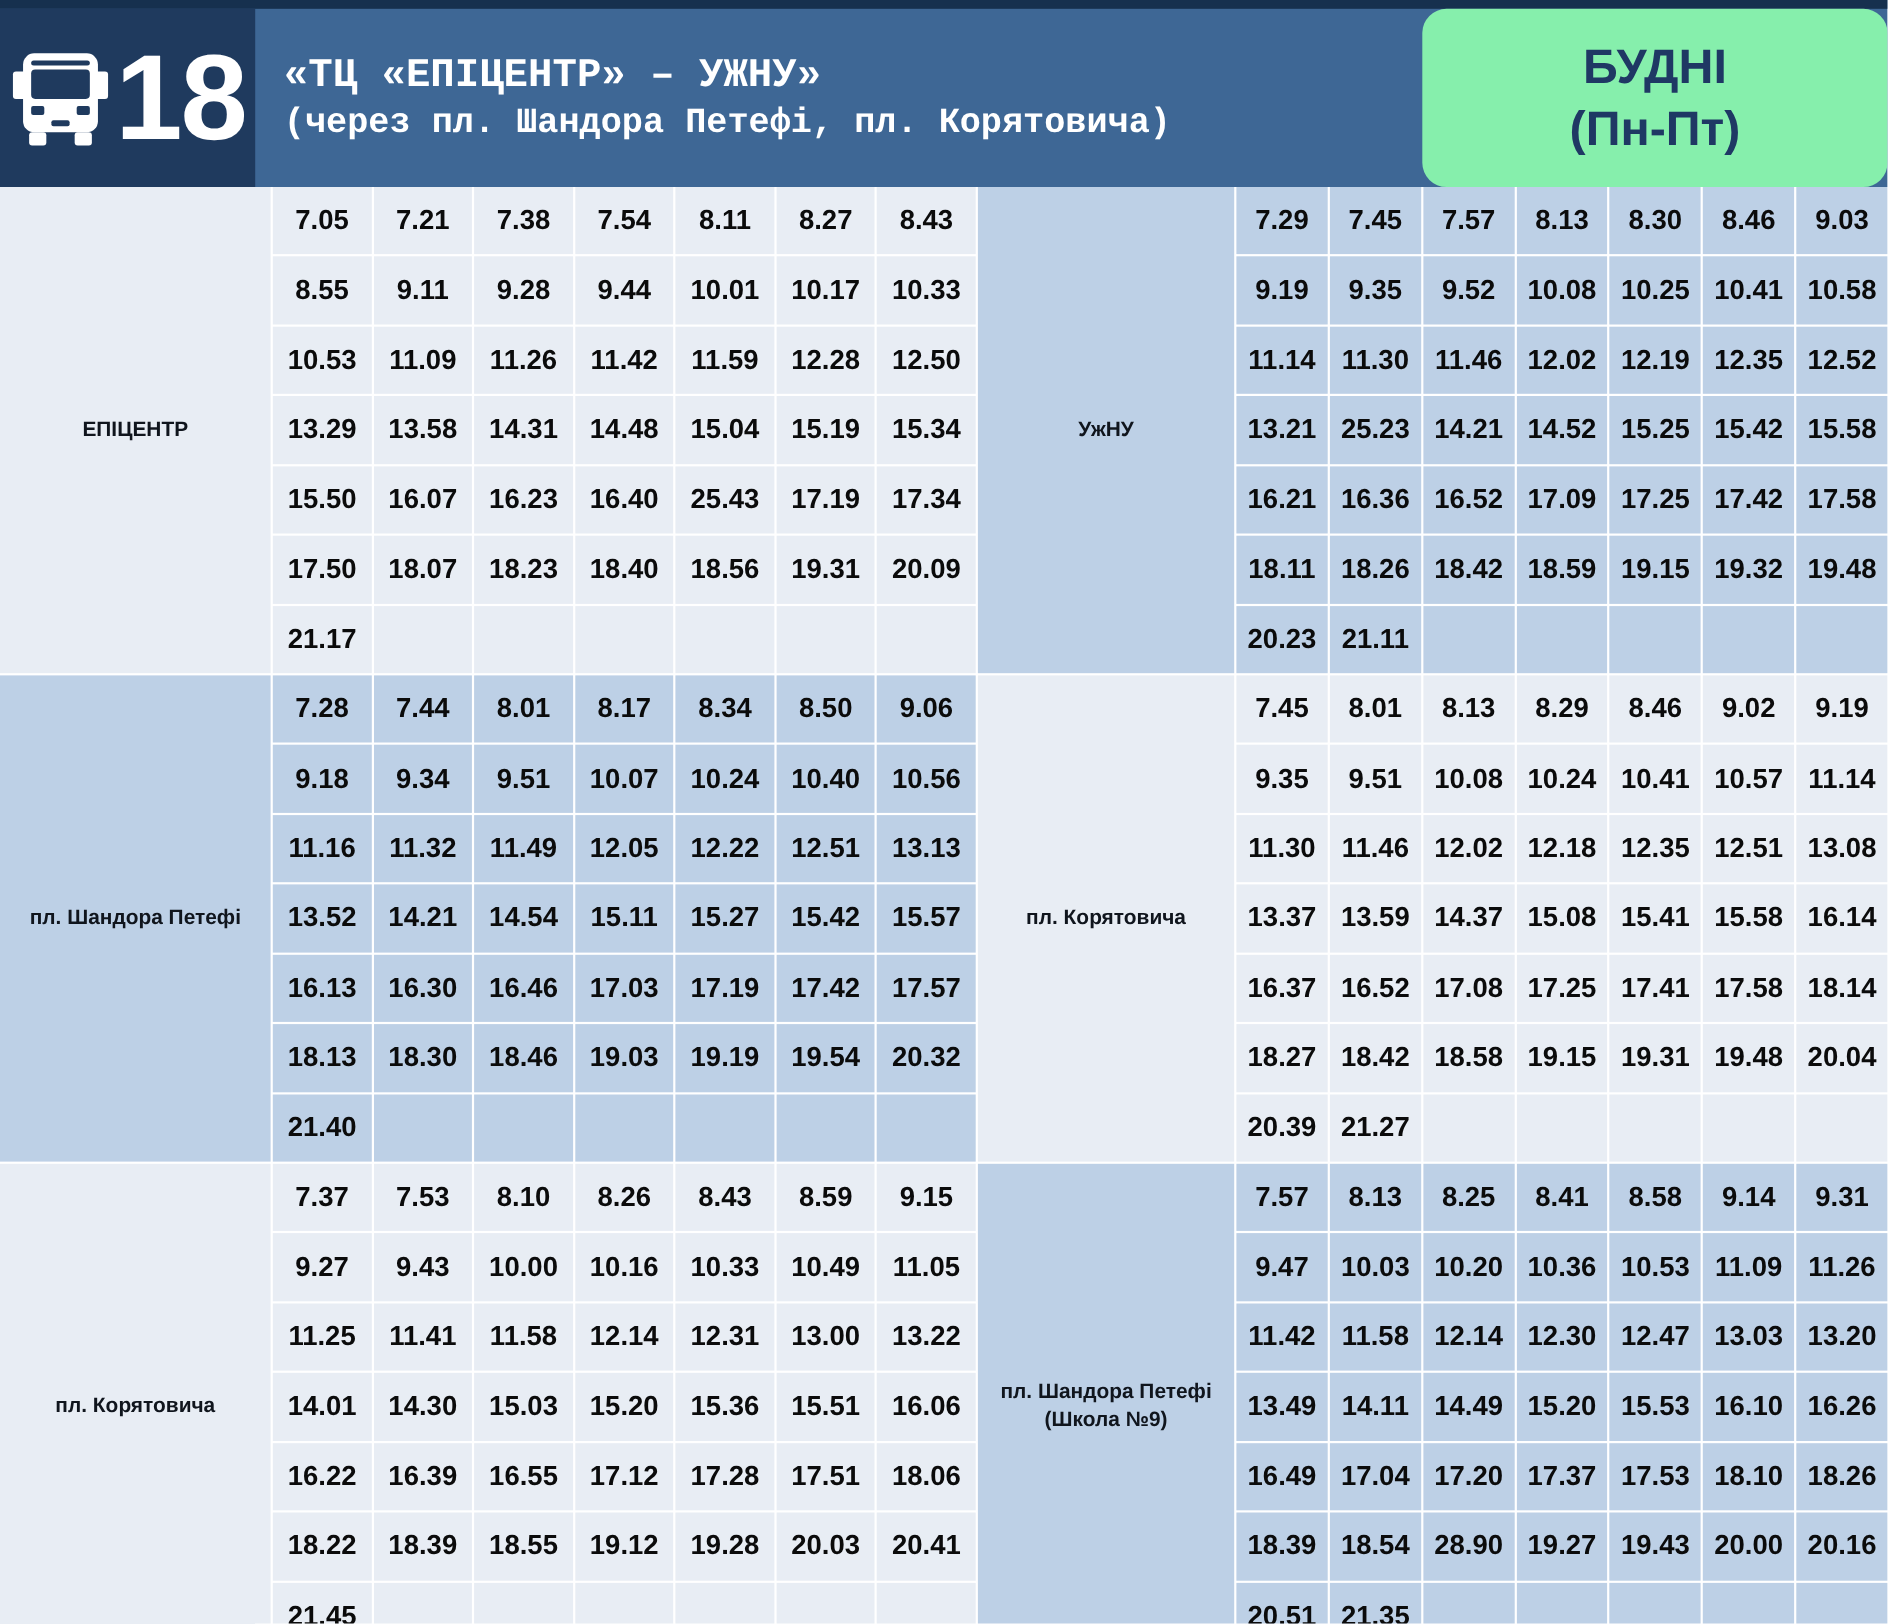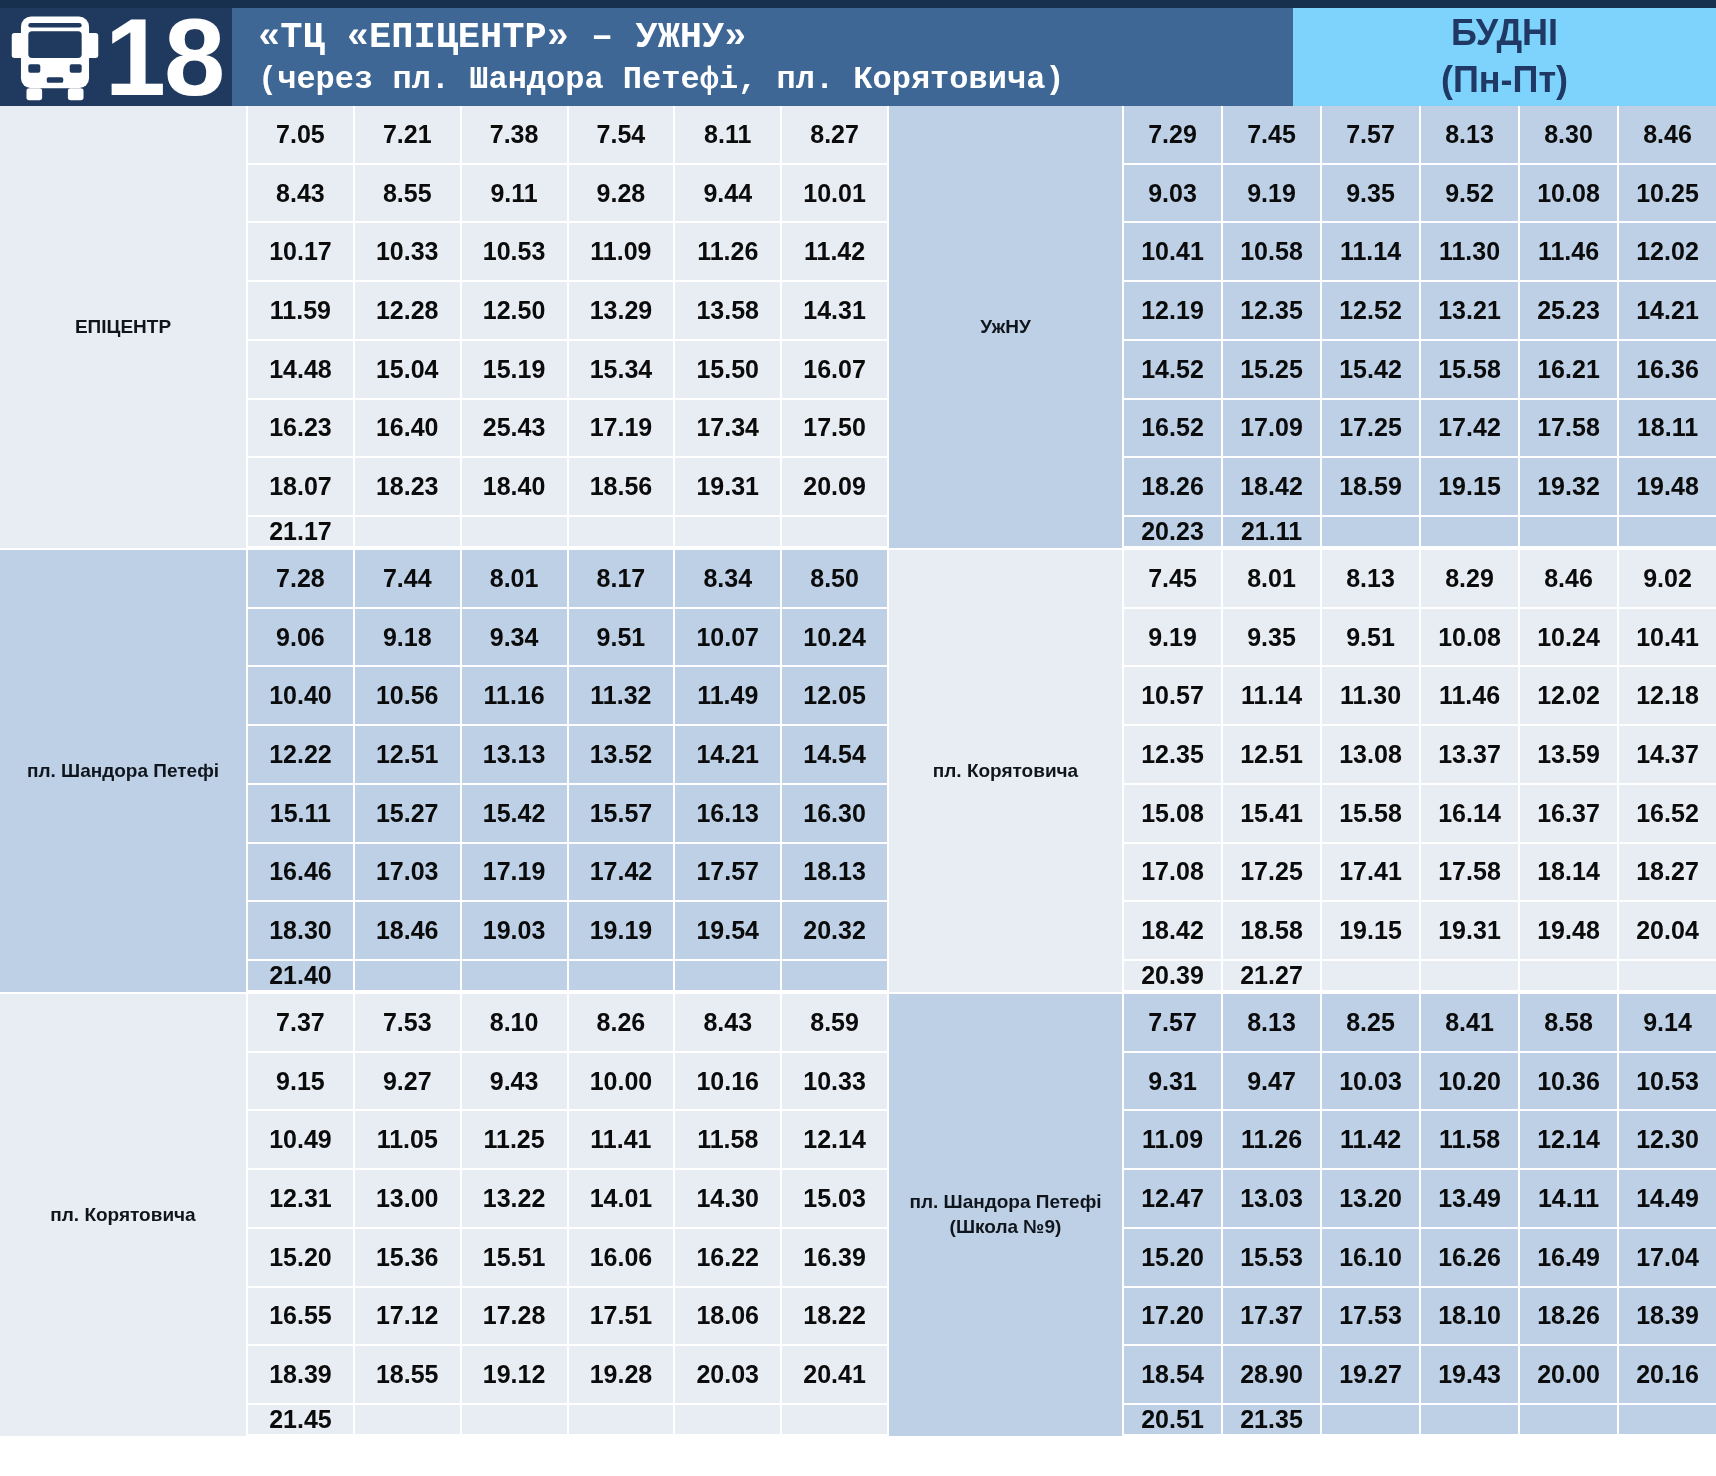--- a/index.html
+++ b/index.html
@@ -4,48 +4,48 @@
 <style>
   html,body{margin:0;padding:0;}
   body{
     width:1716px;height:1476px;
     background:#ffffff;
     font-family:"Liberation Sans",sans-serif;
     font-weight:bold;
     overflow:hidden;
   }
   
-  .header{position:relative;height:106px;background:#3e6795;}
+  .header{position:relative;height:170px;background:#3e6795;}
   .top-strip{position:absolute;top:0;left:0;right:0;height:8px;background:#16304e;}
   .route-box{
     position:absolute;left:0;top:8px;bottom:0;width:232px;
     background:#1f3a5e;display:flex;align-items:center;justify-content:center;gap:4px;
   }
   .bus-icon{width:92px;height:100px;flex:0 0 auto;}
   .route-number{color:#ffffff;font-size:110px;line-height:1;letter-spacing:-2px;}
   .title-wrap{
     position:absolute;left:258px;top:8px;bottom:0;right:430px;
     display:flex;flex-direction:column;justify-content:center;color:#ffffff;font-family:Liberation Mono, monospace;
   }
   .title-line1{font-size:37px;line-height:1.25;}
   .title-line2{font-size:32px;line-height:1.25;}
   .days-box{
     position:absolute;right:0;top:8px;bottom:0;width:423px;
-    background:#7dd3fc;color:#1f3864;
+    background:#86efac;color:#1f3864;
     display:flex;flex-direction:column;align-items:center;justify-content:center;
-    font-size:36px;line-height:1.3;
+    font-size:44px;line-height:1.3;border-radius:22px;
   }
   
   #bands{display:flex;flex-direction:column;gap:2px;height:1330px;background:#ffffff;}
   .band{flex:1;display:grid;grid-template-columns:246px 639px 233px 592px;gap:2px;}
   .label-cell{
     display:flex;flex-direction:column;align-items:center;justify-content:center;
     text-align:center;font-size:19px;color:#10151d;line-height:1.3;
   }
-  .times{display:grid;grid-template-columns:repeat(6,1fr);grid-template-rows:repeat(7,1fr);gap:2px;}
+  .times{display:grid;grid-template-columns:repeat(7,1fr);grid-template-rows:repeat(7,1fr);gap:2px;}
   .cell{
     display:flex;align-items:center;justify-content:center;
     font-size:25px;color:#0b0b0b;
   }
   .gray{background:#e8edf4;}
   .blue{background:#bdd0e6;}
 </style>
 </head>
 <body>
 

